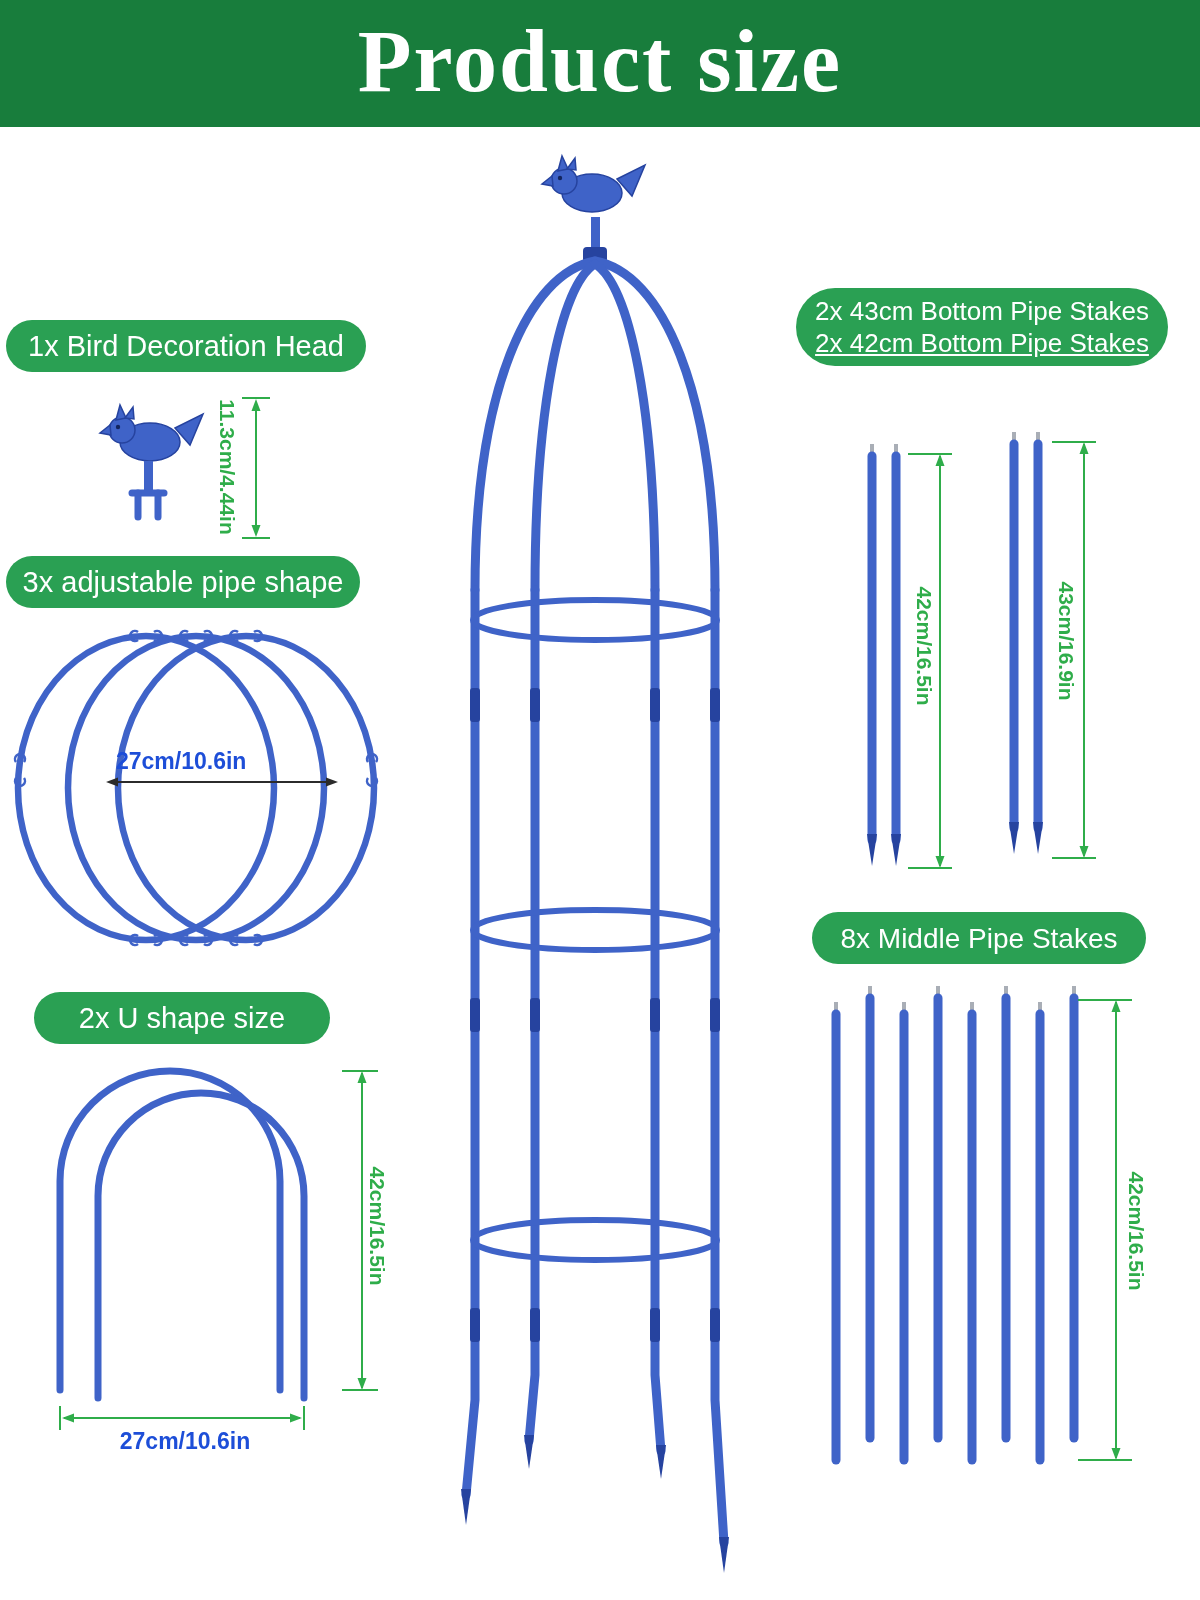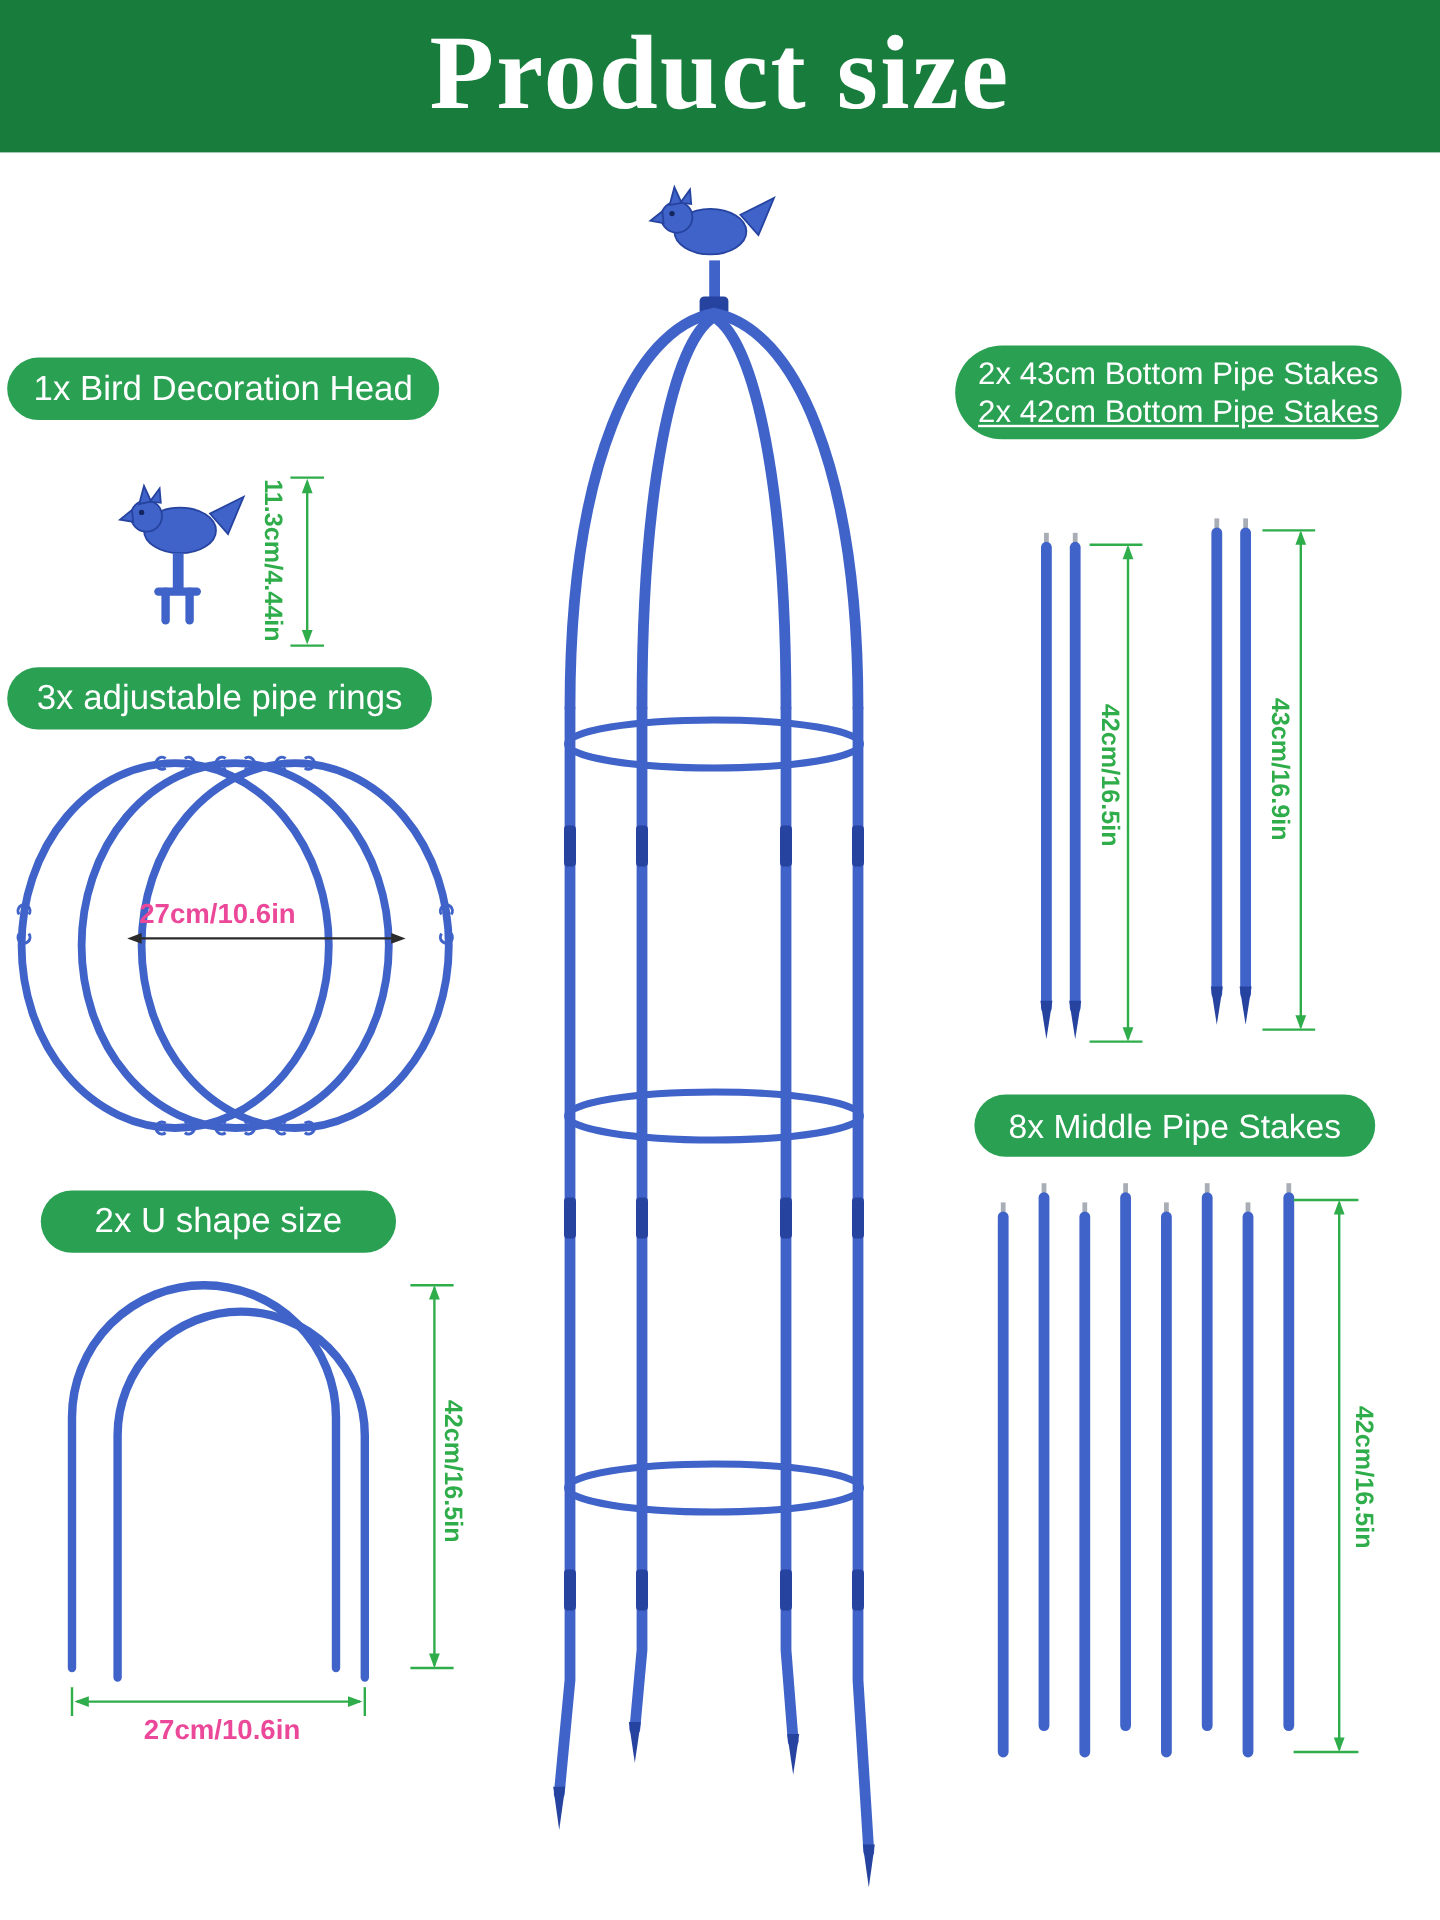--- a/index.html
+++ b/index.html
@@ -24,37 +24,37 @@
   }
   .pill.small{ font-size:26px; }
   .pill .two-line{ display:block; }
   .dim-text-v{
     position:absolute; width:140px; height:24px; text-align:center;
     color:#2fad4a; font-size:21px; font-weight:700;
     transform:rotate(90deg);
     white-space:nowrap;
   }
   .dim-text-h{
-    position:absolute; color:#ec4899; font-size:23px; font-weight:700;
+    position:absolute; color:#1d4ed8; font-size:23px; font-weight:700;
     white-space:nowrap;
   }
   .dim-text-v.wide{ width:150px; }
   svg{ position:absolute; overflow:visible; }
   .center-label{ text-align:center; }
 </style>
 </head>
 <body>
 
 <div class="canvas">
 
   <div class="banner">
     <div class="title">Product size</div>
   </div>
 
-  <div class="pill" style="left:6px; top:298px; width:360px; height:52px;">
+  <div class="pill" style="left:6px; top:320px; width:360px; height:52px;">
     <span>1x Bird Decoration Head</span>
   </div>
 
   <svg style="left:92px; top:385px;" width="140" height="160" viewBox="0 0 140 160">
     <g transform="translate(8,15)" fill="#3f63c8" stroke="#26439f" stroke-width="1.5">
       <polygon points="75,28 103,14 90,45"></polygon>
       <ellipse cx="50" cy="42" rx="30" ry="19"></ellipse>
       <circle cx="22" cy="30" r="13"></circle>
       <polygon points="16,20 20,5 26,18"></polygon>
       <polygon points="25,18 33,7 34,19"></polygon>
@@ -74,21 +74,21 @@
       <path d="M2,6 H30"></path>
       <path d="M2,146 H30"></path>
       <path d="M16,10 V142"></path>
       <polygon points="16,7 11.5,19 20.5,19" stroke="none"></polygon>
       <polygon points="16,145 11.5,133 20.5,133" stroke="none"></polygon>
     </g>
   </svg>
   <div class="dim-text-v wide" style="left:152px; top:455px;">11.3cm/4.44in</div>
 
   <div class="pill" style="left:6px; top:556px; width:354px; height:52px;">
-    <span>3x adjustable pipe rings</span>
+    <span>3x adjustable pipe shape</span>
   </div>
 
   <svg style="left:6px; top:620px;" width="380" height="332" viewBox="0 0 380 332">
     <defs>
       <g id="ringclip" stroke="#3f63c8" stroke-width="2.5" fill="none">
         <path d="M-8,-4 a5,5 0 1 0 0,8"></path>
         <path d="M8,-4 a5,5 0 1 1 0,8"></path>
       </g>
     </defs>
     <g stroke="#3f63c8" stroke-width="6.5" fill="none">

